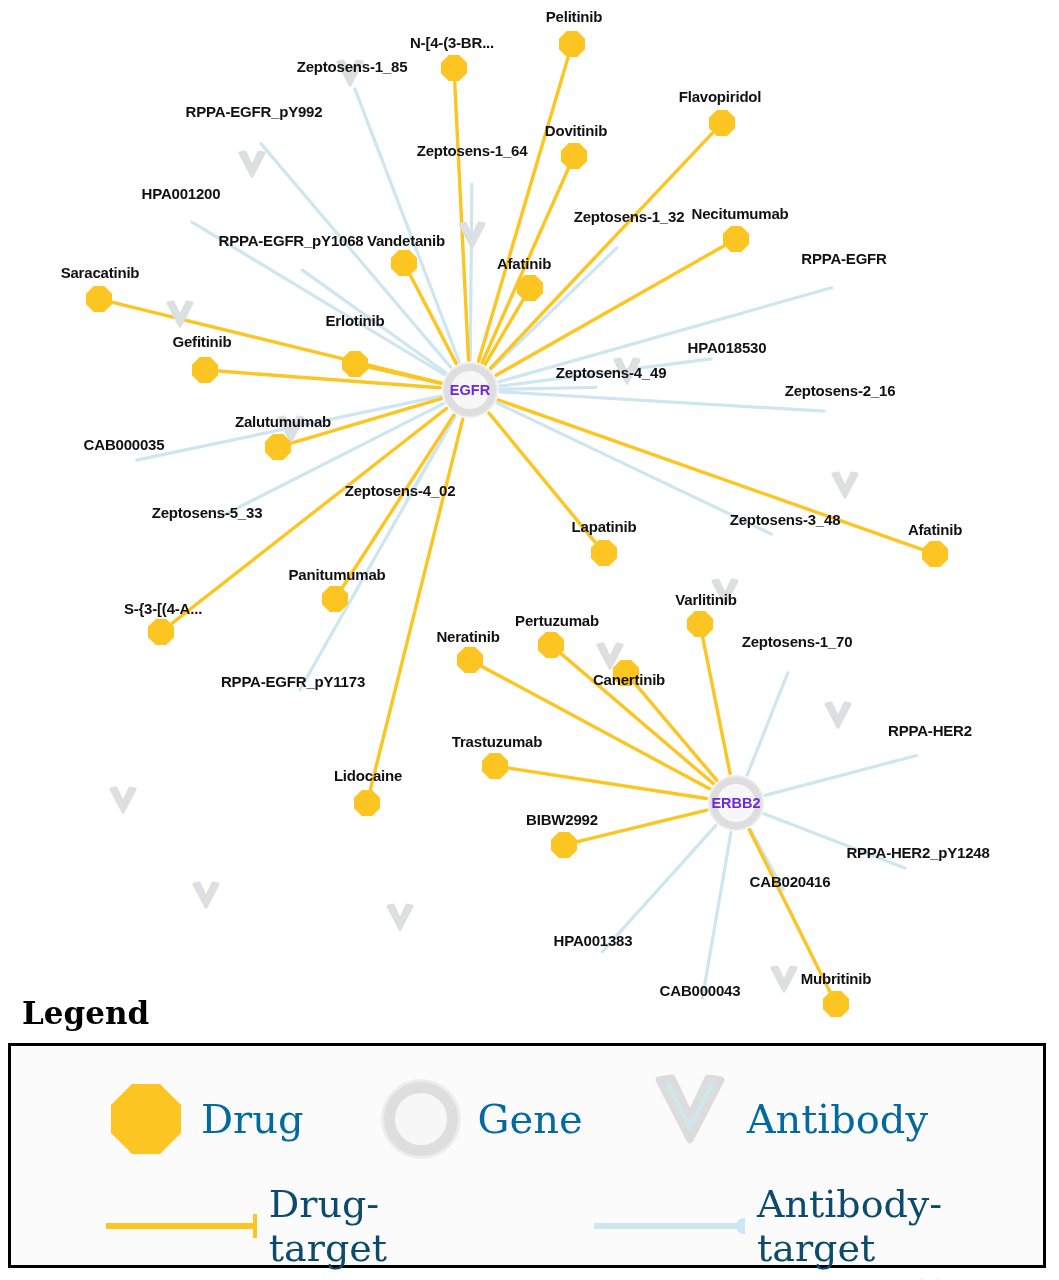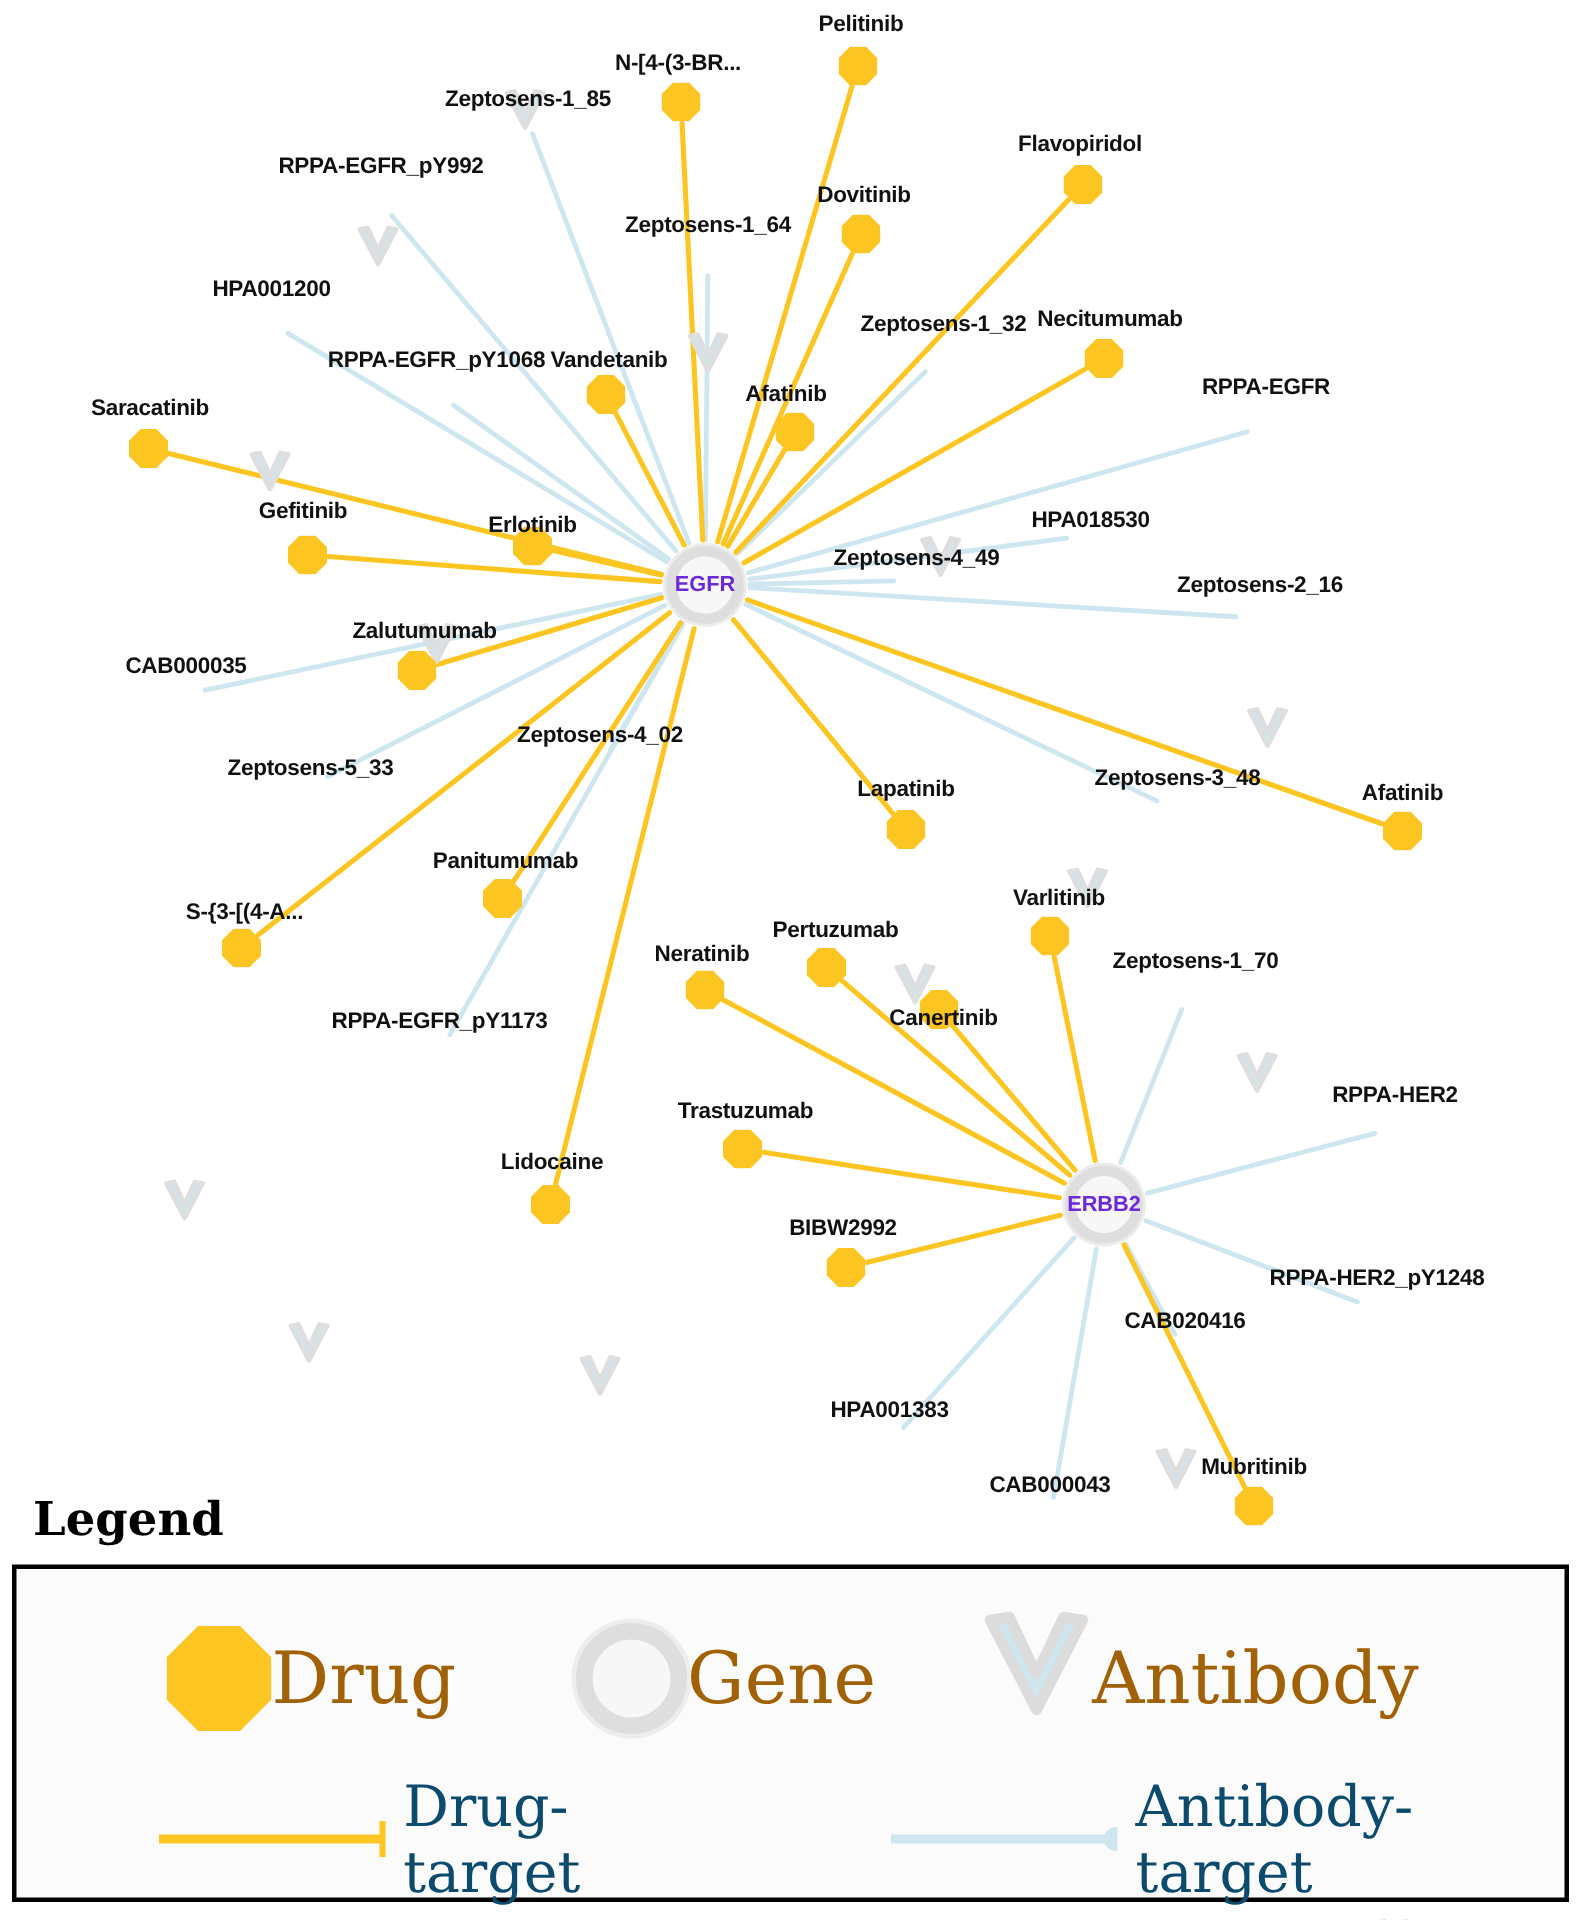--- a/index.html
+++ b/index.html
@@ -100,22 +100,23 @@
     height: 110px;
     display: flex;
     align-items: center;
   }
   .legend-item {
     display: flex;
     align-items: center;
   }
   .legend-item .lab {
     font-family: "DejaVu Serif", serif;
-    font-size: 48px;
-    color: #a16207;
+    font-size: 40px;
+    color: #0369a1;
+    margin-left: 20px;
   }
   .big-drug {
     width: 70px;
     height: 70px;
     background: #fcc521;
     clip-path: polygon(30% 0%, 70% 0%, 100% 30%, 100% 70%, 70% 100%, 30% 100%, 0% 70%, 0% 30%);
     box-shadow: 0 0 0 9px #e3e3e3;
   }
   .big-gene {
     width: 74px;
@@ -309,21 +310,21 @@
     <div class="node-label" style="left: 576px; top: 130px;">Dovitinib</div>
     <div class="node drug-shape" style="left: 736px; top: 239px;"></div>
     <div class="node-label" style="left: 740px; top: 213px;">Necitumumab</div>
     <div class="node drug-shape" style="left: 404px; top: 263px;"></div>
     <div class="node-label" style="left: 406px; top: 240px;">Vandetanib</div>
     <div class="node drug-shape" style="left: 530px; top: 288px;"></div>
     <div class="node-label" style="left: 524px; top: 263px;">Afatinib</div>
     <div class="node drug-shape" style="left: 99px; top: 299px;"></div>
     <div class="node-label" style="left: 100px; top: 272px;">Saracatinib</div>
     <div class="node drug-shape" style="left: 355px; top: 364px;"></div>
-    <div class="node-label" style="left: 355px; top: 350px;">Erlotinib</div>
+    <div class="node-label" style="left: 355px; top: 320px;">Erlotinib</div>
     <div class="node drug-shape" style="left: 205px; top: 370px;"></div>
     <div class="node-label" style="left: 202px; top: 341px;">Gefitinib</div>
     <div class="node drug-shape" style="left: 278px; top: 447px;"></div>
     <div class="node-label" style="left: 283px; top: 421px;">Zalutumumab</div>
     <div class="node drug-shape" style="left: 935px; top: 554px;"></div>
     <div class="node-label" style="left: 935px; top: 529px;">Afatinib</div>
     <div class="node drug-shape" style="left: 604px; top: 553px;"></div>
     <div class="node-label" style="left: 604px; top: 526px;">Lapatinib</div>
     <div class="node drug-shape" style="left: 700px; top: 624px;"></div>
     <div class="node-label" style="left: 706px; top: 599px;">Varlitinib</div>

